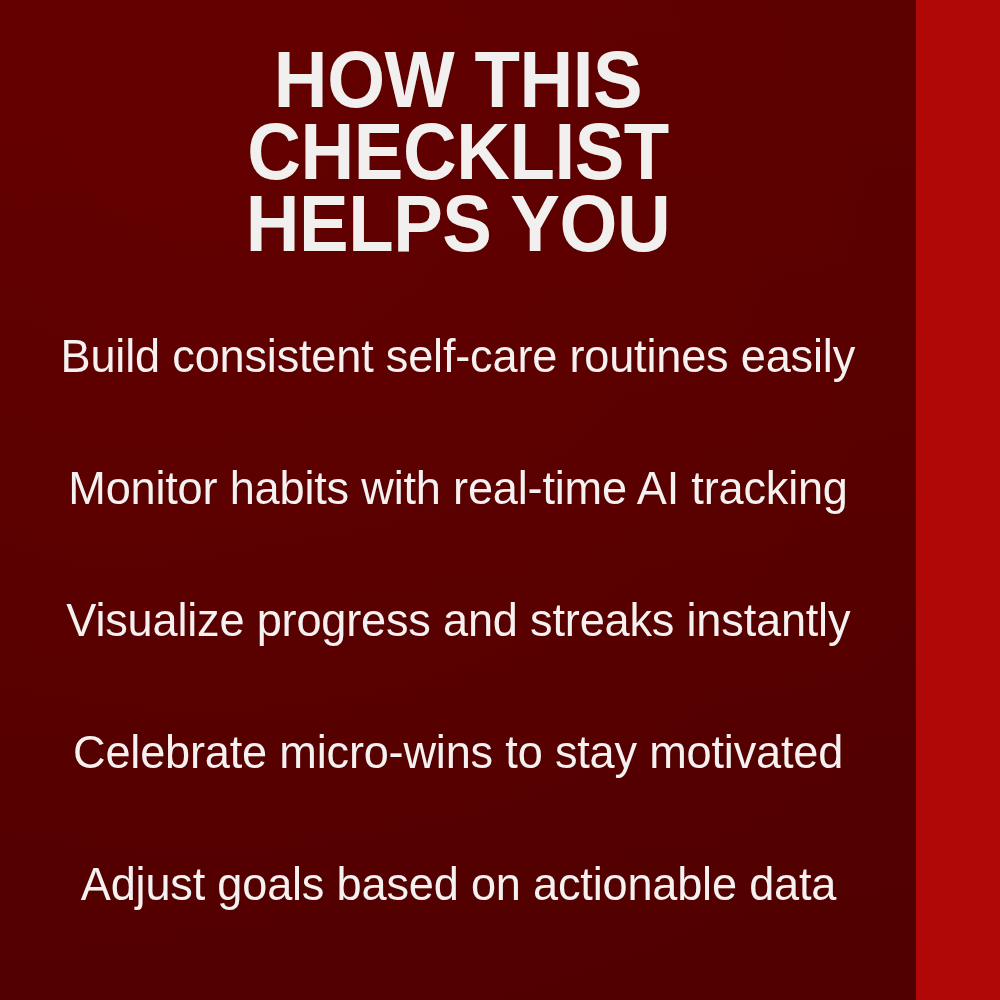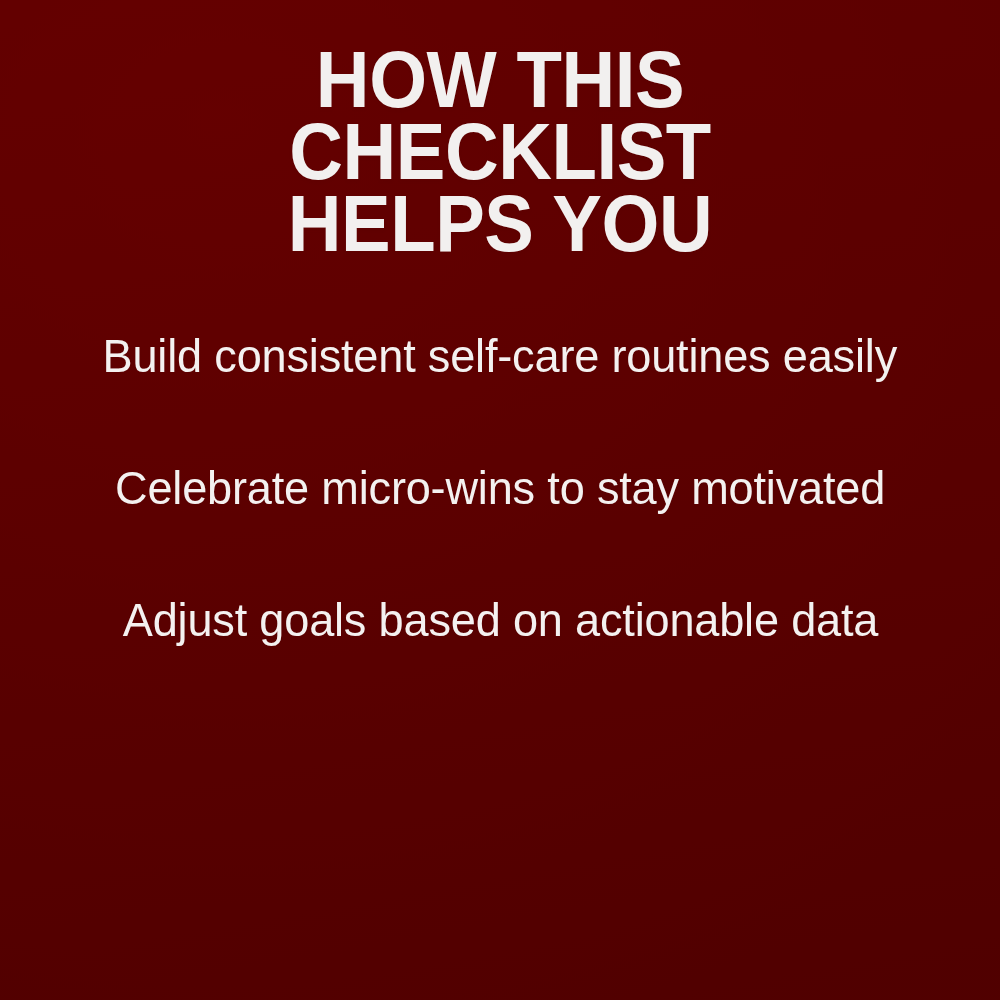--- a/index.html
+++ b/index.html
@@ -10,21 +10,21 @@
   body {
     width: 1000px;
     height: 1000px;
     overflow: hidden;
     font-family: "Liberation Sans", sans-serif;
     background: #b00707;
   }
 
   #slide {
     position: relative;
-    width: 1000px;
+    width: 916px;
     height: 1000px;
     box-sizing: border-box;
     background-color: #b50a0a;
     background-image:
       radial-gradient(120% 95% at 22% 12%, #c11010 0%, #bb0c0c 28%, #b40808 58%, #ab0505 100%),
       linear-gradient(170deg, #bd0d0d 0%, #b20808 60%, #a90404 100%);
     background-blend-mode: multiply;
     overflow: hidden;
   }
 
@@ -92,20 +92,26 @@
     <span class="headline-line">HOW THIS</span>
     <span class="headline-line">CHECKLIST</span>
     <span class="headline-line">HELPS YOU</span>
   </div>
 
   <div id="benefits">
     <div class="benefit-row">
       <span class="benefit-text">Build consistent self-care routines easily</span>
     </div>
     <div class="benefit-row">
+      <span class="benefit-text">Monitor habits with real-time AI tracking</span>
+    </div>
+    <div class="benefit-row">
+      <span class="benefit-text">Visualize progress and streaks instantly</span>
+    </div>
+    <div class="benefit-row">
       <span class="benefit-text">Celebrate micro-wins to stay motivated</span>
     </div>
     <div class="benefit-row">
       <span class="benefit-text">Adjust goals based on actionable data</span>
     </div>
   </div>
 
 </div>
 
 </body></html>

